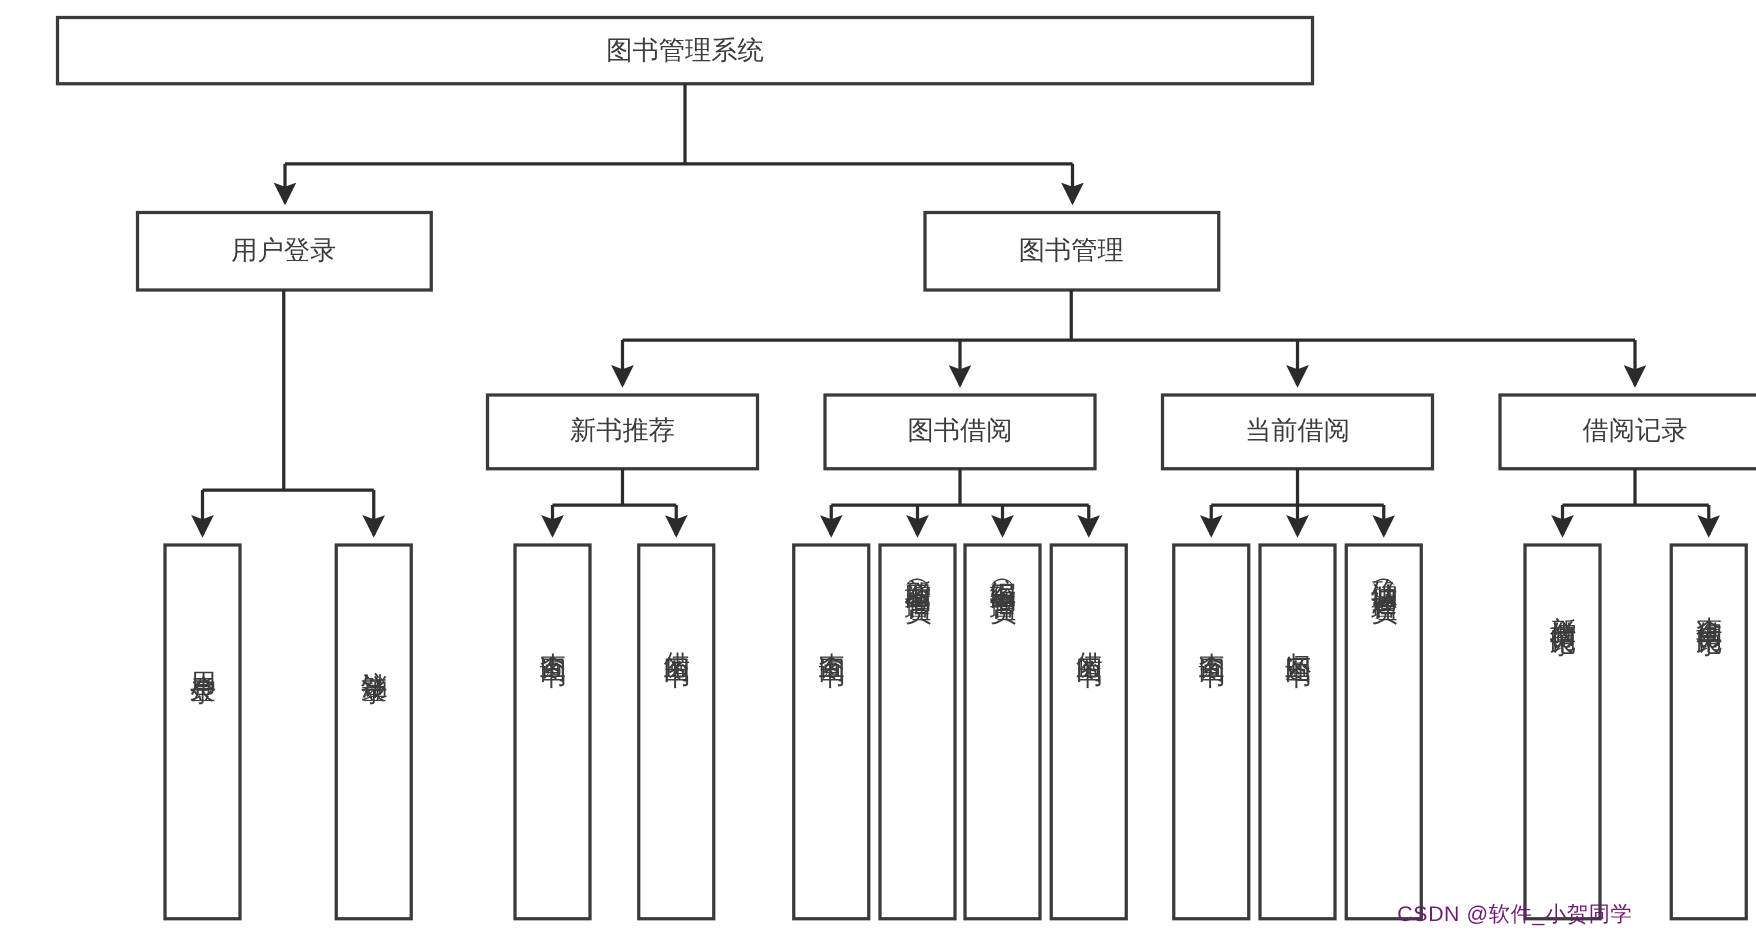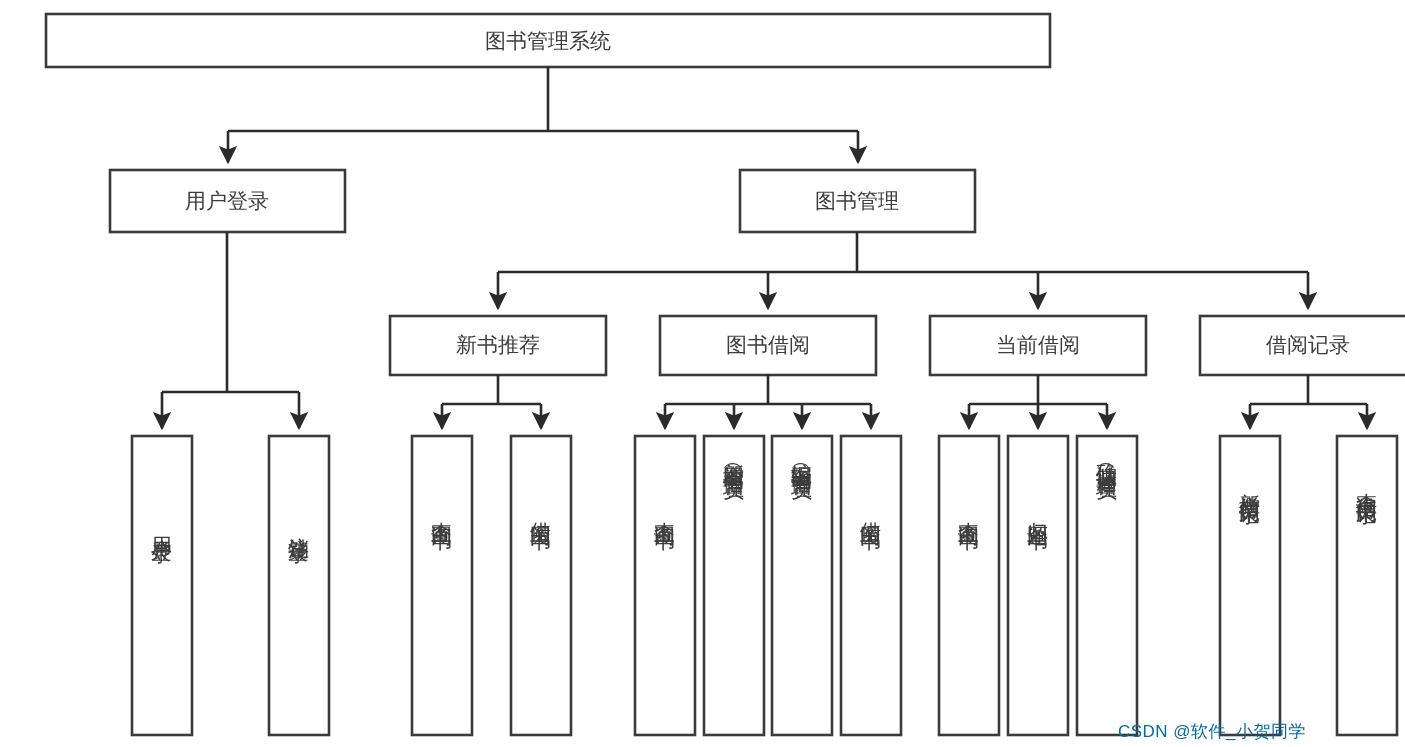--- a/index.html
+++ b/index.html
@@ -65,21 +65,21 @@
     color: #3c3c3c;
     letter-spacing: 2.5px;
     white-space: nowrap;
   }
   .watermark {
     position: absolute;
     right: 6px;
     bottom: 4px;
     font-family: "Liberation Sans", "DejaVu Sans", sans-serif;
     font-size: 17px;
-    color: #0369a1;
+    color: #701a75;
     letter-spacing: 0.5px;
     white-space: nowrap;
   }
 </style>
 </head>
 <body>
 
 <div id="diagram-root">
 
   <svg class="flow" viewBox="0 0 1405 747">

